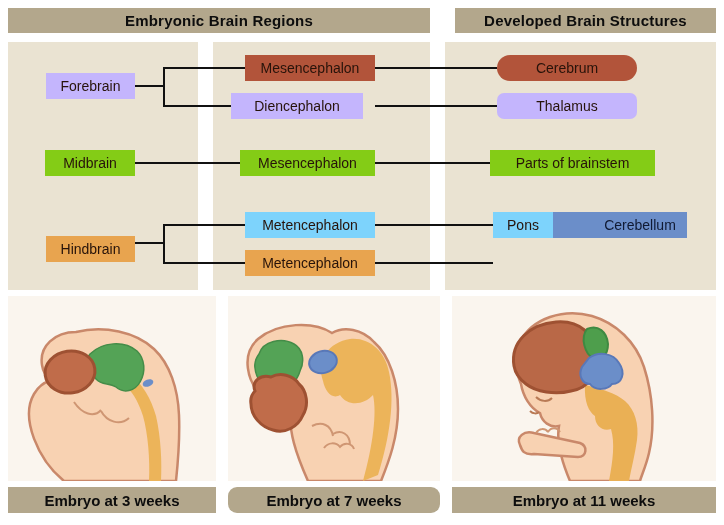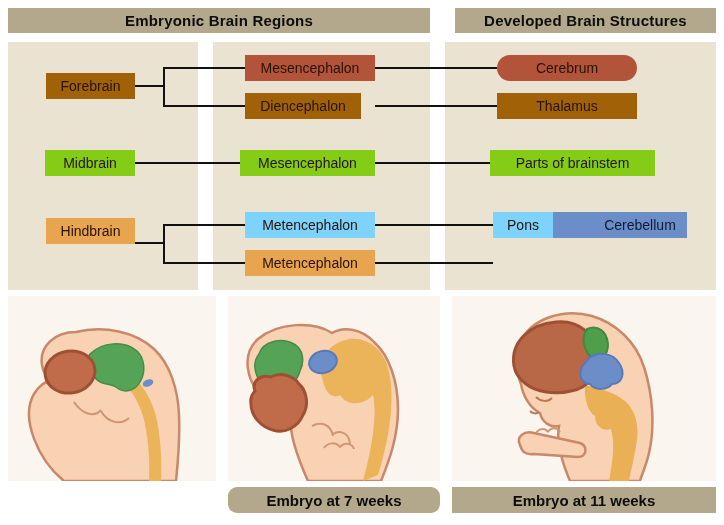--- a/index.html
+++ b/index.html
@@ -13,21 +13,21 @@
     font-size:15px;font-weight:bold;color:#0d0d0d;letter-spacing:.2px;
   }
   .bgpanel{position:absolute;top:42px;height:248px;background:#eae3d2;}
   .connectors{position:absolute;left:0;top:0;z-index:3;}
   .node{
     position:absolute;height:26px;z-index:4;
     display:flex;align-items:center;justify-content:center;
     font-size:14px;color:#27130a;
   }
   .c-darkred{background:#b2543a;}
-  .c-salmon{background:#a16207;}
+  .c-salmon{background:#c4b5fd;}
   .c-green{background:#84cc16;}
   .c-yellow{background:#7dd3fc;}
   .c-orange{background:#e8a44f;}
   .c-blue{background:#6b8ec9;color:#101a33;}
   .imgpanel{position:absolute;top:296px;height:185px;background:#faf5ee;}
   .caption{
     position:absolute;top:487px;height:26px;background:#b3a78c;
     display:flex;align-items:center;justify-content:center;
     font-size:15px;font-weight:bold;color:#0d0d0d;
   }
@@ -47,30 +47,30 @@
   <svg class="connectors" width="724" height="290">
     <path d="M135 86 H164 M164 67 V107 M164 68 H245 M164 106 H245
              M375 68 H497 M375 106 H497
              M135 163 H240 M375 163 H490
              M135 243 H164 M164 224 V264 M164 225 H245 M164 263 H245
              M375 225 H493 M375 263 H493" stroke="#111" stroke-width="2" fill="none"></path>
   </svg>
 
   <div class="node c-salmon" style="left:46px;top:73px;width:89px;">Forebrain</div>
   <div class="node c-green" style="left:45px;top:150px;width:90px;">Midbrain</div>
-  <div class="node c-orange" style="left:46px;top:218px;width:89px;">Hindbrain</div>
+  <div class="node c-orange" style="left:46px;top:236px;width:89px;">Hindbrain</div>
 
   <div class="node c-darkred" style="left:245px;top:55px;width:130px;">Mesencephalon</div>
-  <div class="node c-salmon" style="left:245px;top:93px;width:116px;">Diencephalon</div>
+  <div class="node c-salmon" style="left:231px;top:93px;width:132px;">Diencephalon</div>
   <div class="node c-green" style="left:240px;top:150px;width:135px;">Mesencephalon</div>
   <div class="node c-yellow" style="left:245px;top:212px;width:130px;">Metencephalon</div>
   <div class="node c-orange" style="left:245px;top:250px;width:130px;">Metencephalon</div>
 
   <div class="node c-darkred" style="left:497px;top:55px;width:140px;border-radius:13px;">Cerebrum</div>
-  <div class="node c-salmon" style="left:497px;top:93px;width:140px;">Thalamus</div>
+  <div class="node c-salmon" style="left:497px;top:93px;width:140px;border-radius:7px;">Thalamus</div>
   <div class="node c-green" style="left:490px;top:150px;width:165px;">Parts of brainstem</div>
   <div class="node c-yellow" style="left:493px;top:212px;width:60px;">Pons</div>
   <div class="node c-blue" style="left:553px;top:212px;width:94px;padding-left:40px;">Cerebellum</div>
 
   <div class="imgpanel" style="left:8px;width:208px;">
     <svg width="208" height="185" viewBox="0 0 208 185">
       <path d="M56 185 C30 164 12 122 26 98 C34 84 50 80 60 88 C50 90 36 84 34 69
                C31 50 47 36 68 36 C96 29 128 36 146 53 C162 68 170 93 171 119
                C172 143 170 166 168 185 Z" fill="#f8d2b2" stroke="#c9886a" stroke-width="2.5"></path>
       <path d="M66 106 C74 118 86 122 93 114 M93 115 C99 126 112 130 121 122" fill="none" stroke="#cf9673" stroke-width="2"></path>
@@ -112,16 +112,17 @@
       <path d="M135 33 C146 28 155 36 156 48 C156 59 149 66 141 62 C133 58 128 42 135 33 Z" fill="#4e9e4c" stroke="#3f8a42" stroke-width="2"></path>
       <path d="M137 62 C147 55 161 57 167 67 C174 77 170 88 160 88 C156 94 143 95 138 88
                C130 88 126 79 130 71 Z" fill="#6b8ec9" stroke="#5978b8" stroke-width="2"></path>
       <path d="M84 101 C89 106 96 106 100 102 M78 115 C81 118 85 118 87 116" fill="none" stroke="#b97a55" stroke-width="2"></path>
       <path d="M68 149 C64 141 72 134 82 137 L128 147 C136 150 135 161 126 161 L82 158
                C72 159 70 155 68 149 Z" fill="#f8d2b2" stroke="#c9886a" stroke-width="2.5"></path>
       <path d="M84 137 C87 132 93 132 96 136 M96 136 C99 131 105 131 108 136" fill="none" stroke="#cf9673" stroke-width="2"></path>
     </svg>
   </div>
 
+  <div class="caption" style="left:8px;width:208px;">Embryo at 3 weeks</div>
   <div class="caption" style="left:228px;width:212px;border-radius:9px;">Embryo at 7 weeks</div>
   <div class="caption" style="left:452px;width:264px;">Embryo at 11 weeks</div>
 
 </div>
 
 </body></html>

